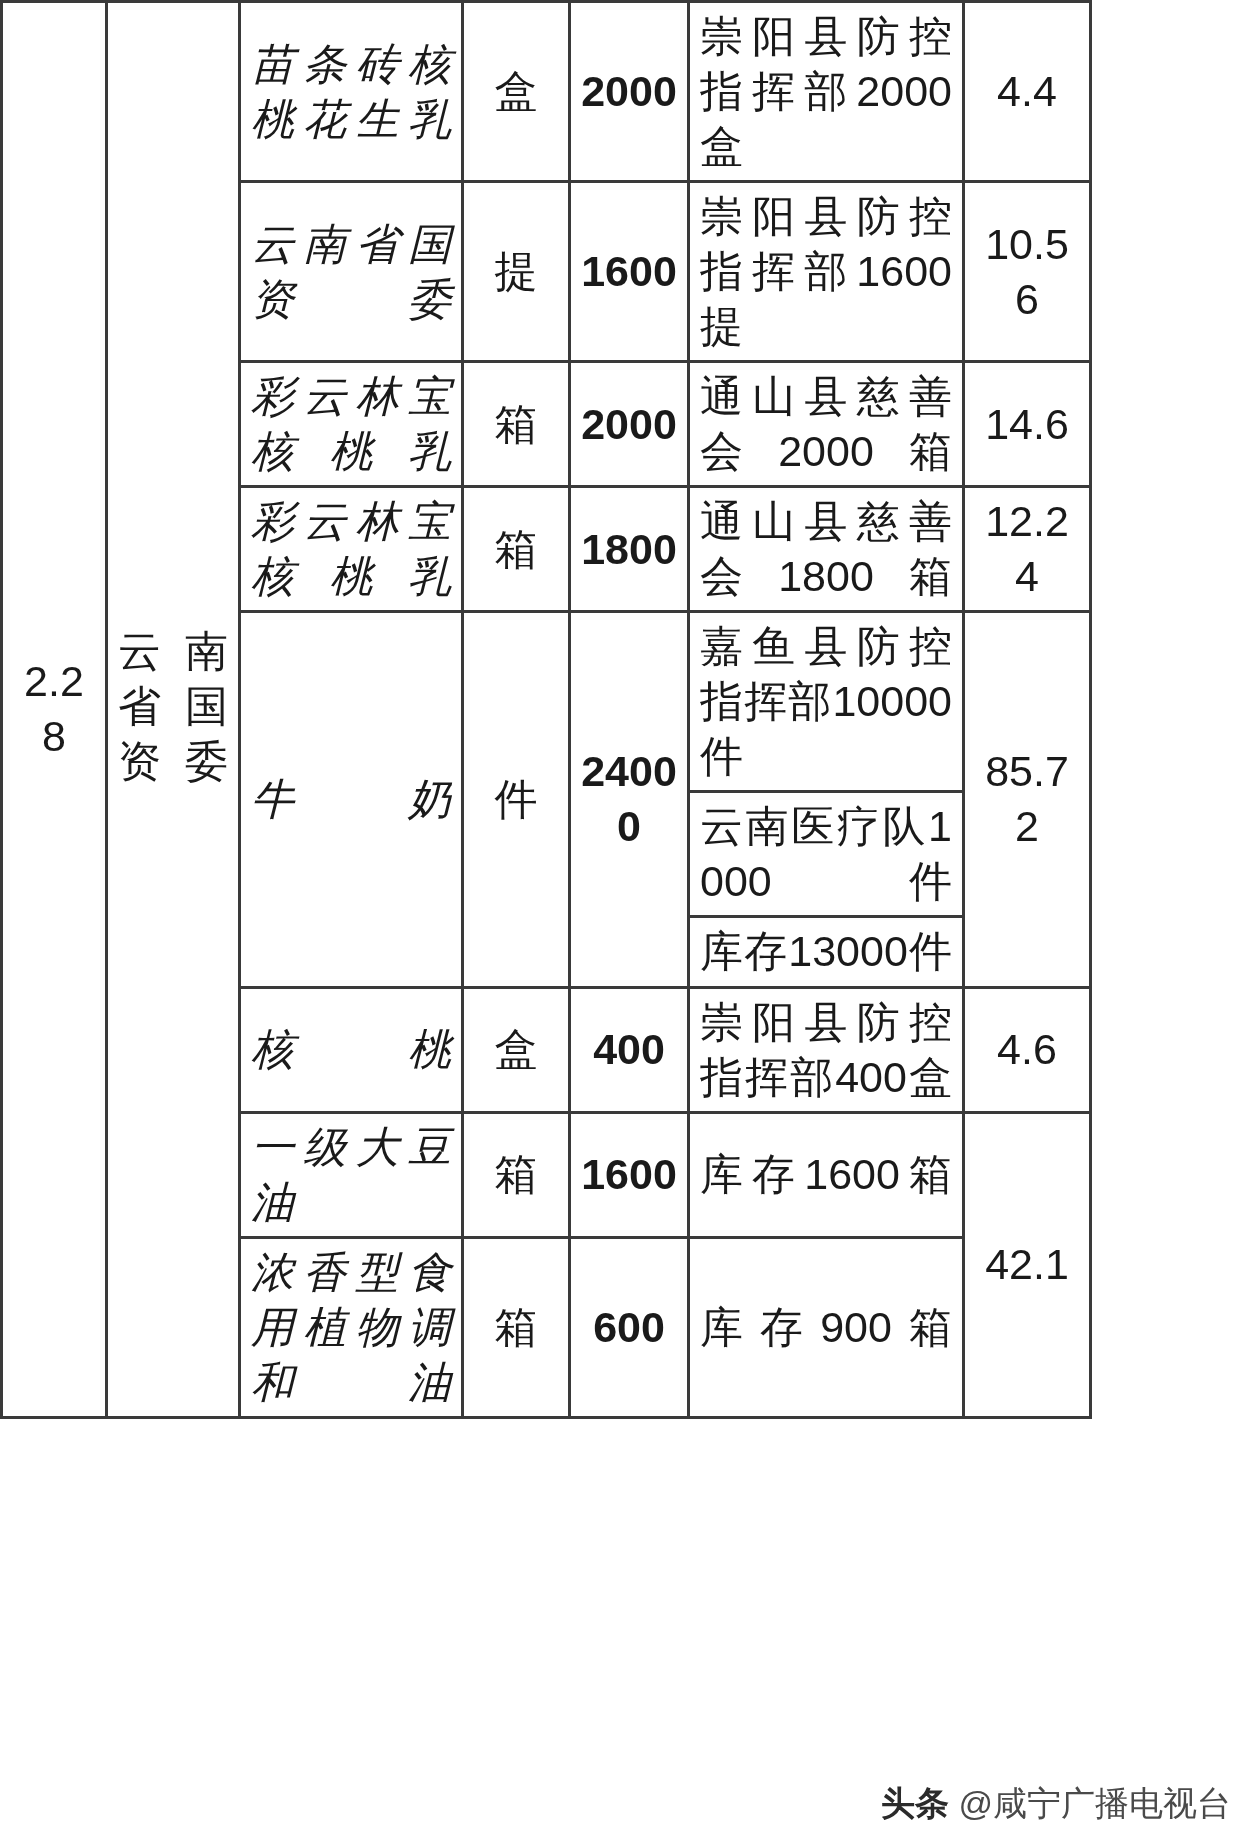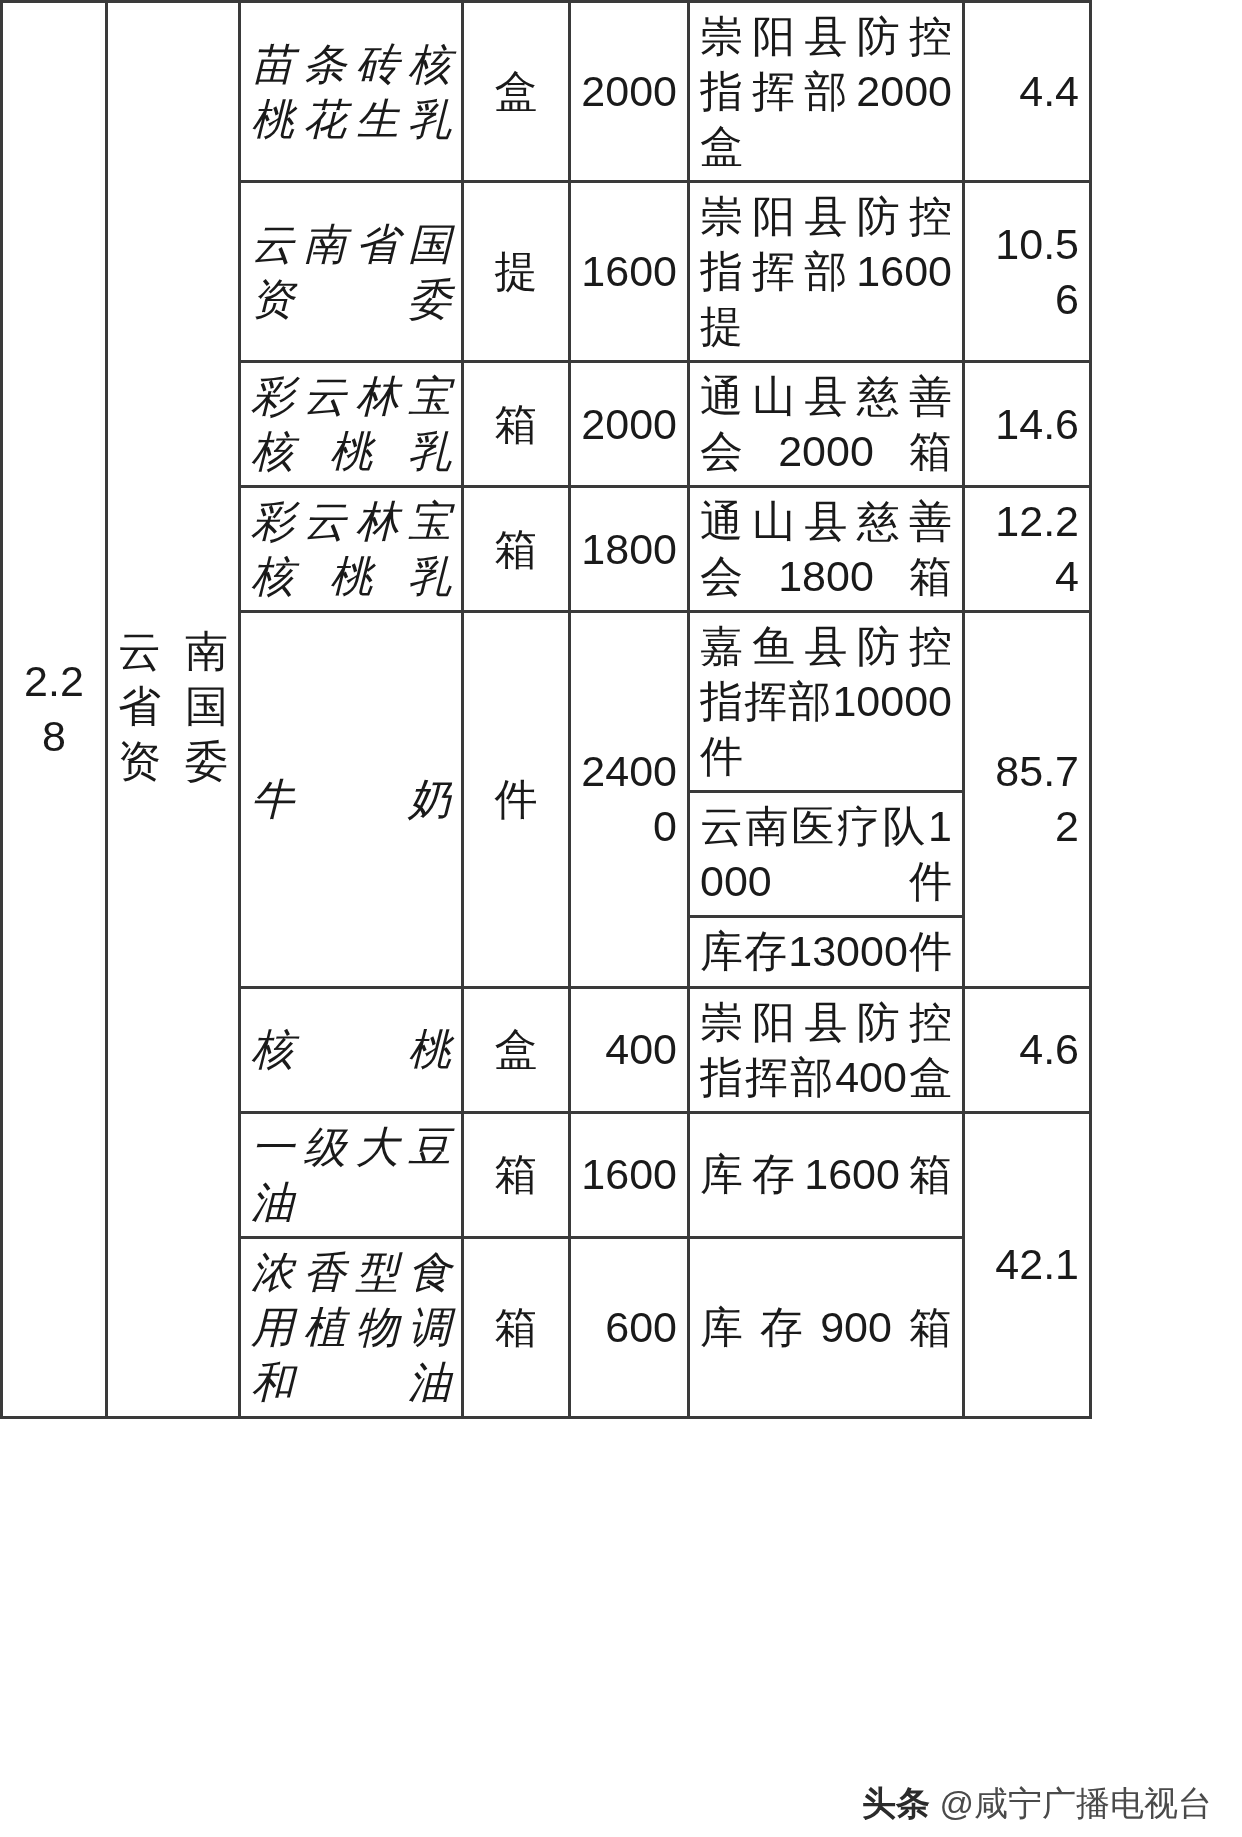--- a/index.html
+++ b/index.html
@@ -35,28 +35,28 @@
     font-size: 43px;
     line-height: 1.28;
     vertical-align: middle;
     word-break: break-all;
     background: #fff;
   }
   td.c-date      { width: 82px;  text-align: center; }
   td.c-org       { width: 110px; text-align: justify; text-align-last: justify; font-family: Liberation Mono, monospace; }
   td.c-item      { width: 200px; text-align: justify; text-align-last: justify; font-style: italic; }
   td.c-unit      { width: 84px;  text-align: center; }
-  td.c-qty       { width: 96px;  text-align: right; }
+  td.c-qty       { width: 96px;  text-align: center; font-weight: bold; }
   td.c-dest      { width: 252px; text-align: justify; text-align-last: justify; }
-  td.c-amt       { width: 104px; text-align: right; }
+  td.c-amt       { width: 104px; text-align: center; }
   .plain { text-align: left; text-align-last: left; margin-top: 16px; }
 
   .watermark {
     position: absolute;
-    right: 30px;
+    right: 11px;
     bottom: 10px;
     font-size: 34px;
     color: #4a4a4a;
     font-family: "Liberation Sans", sans-serif;
     white-space: nowrap;
   }
   .watermark .tt {
     font-weight: bold;
     color: #2b2b2b;
   }

